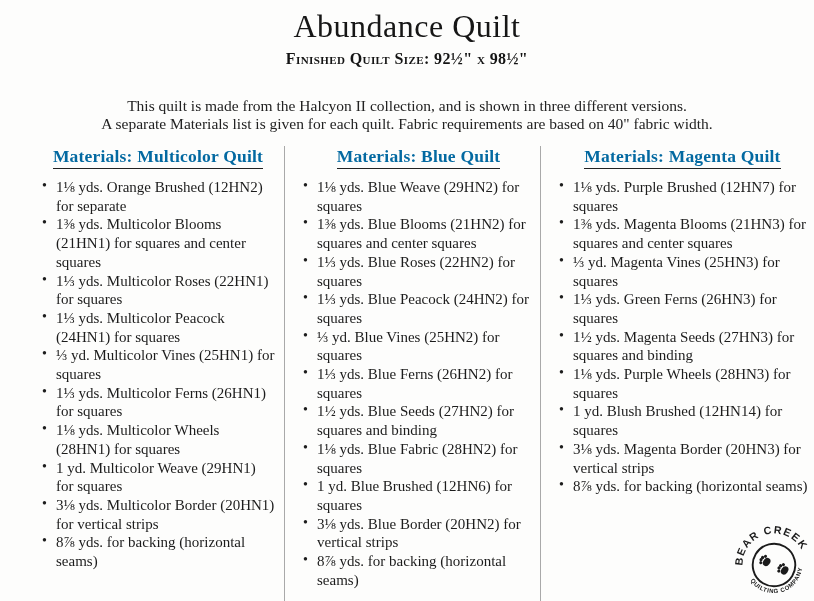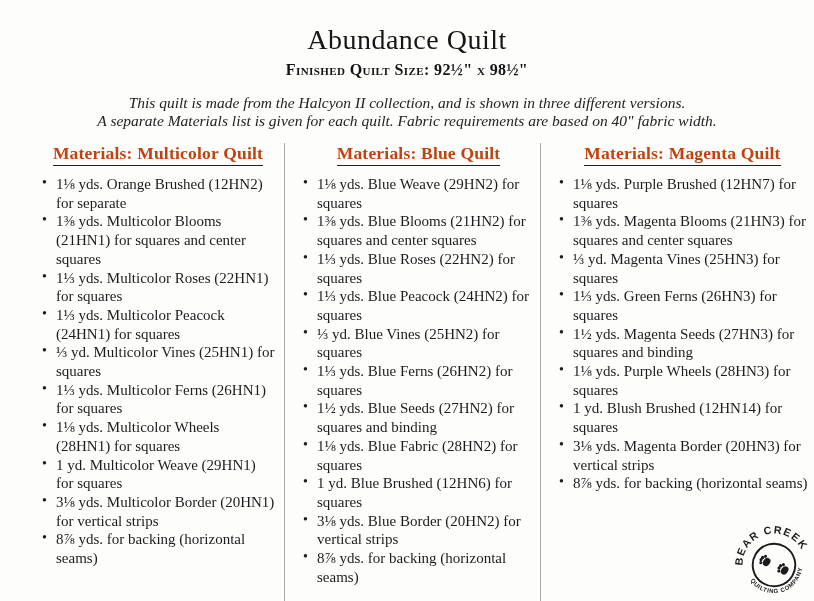--- a/index.html
+++ b/index.html
@@ -7,61 +7,60 @@
   body {
     background: #fdfdfc;
     color: #1e1e1e;
     font-family: "Liberation Serif", "DejaVu Serif", serif;
     position: relative;
   }
   .page { width: 814px; height: 601px; position: relative; overflow: hidden; }
 
   .page-title {
     text-align: center;
-    font-size: 28px;
+    font-size: 32px;
     font-weight: 400;
     letter-spacing: 0.5px;
-    margin-top: 24px;
+    margin-top: 8px;
     color: #161616;
   }
   .quilt-size {
     text-align: center;
     font-size: 16px;
     font-weight: 700;
     font-variant: small-caps;
     letter-spacing: 0.4px;
     margin-top: 5px;
     color: #141414;
   }
   .intro {
     text-align: center;
-    font-style: italic;
     font-size: 15.5px;
     line-height: 18px;
-    margin-top: 15px;
+    margin-top: 29px;
     color: #222;
   }
 
   .columns {
     display: flex;
     margin-top: 13px;
     height: 463px;
     overflow: hidden;
   }
   .col { height: 100%; }
   .col-1 { width: 284px; padding: 0 8px 0 40px; }
   .col-2 { width: 256px; padding: 0 4px 0 16px; border-left: 1px solid #a9a9a9; }
   .col-3 { width: 274px; padding: 0 6px 0 16px; border-left: 1px solid #a9a9a9; }
 
   .col-header-wrap { text-align: center; }
   .col-header {
     display: inline-block;
     font-size: 17.5px;
     font-weight: 700;
-    color: #c2410c;
+    color: #0369a1;
     border-bottom: 1.6px solid #222;
     padding-bottom: 1px;
     letter-spacing: 0.2px;
     white-space: nowrap;
   }
   ul.materials {
     list-style: none;
     margin-top: 9px;
     font-size: 15px;
     line-height: 18.7px;

